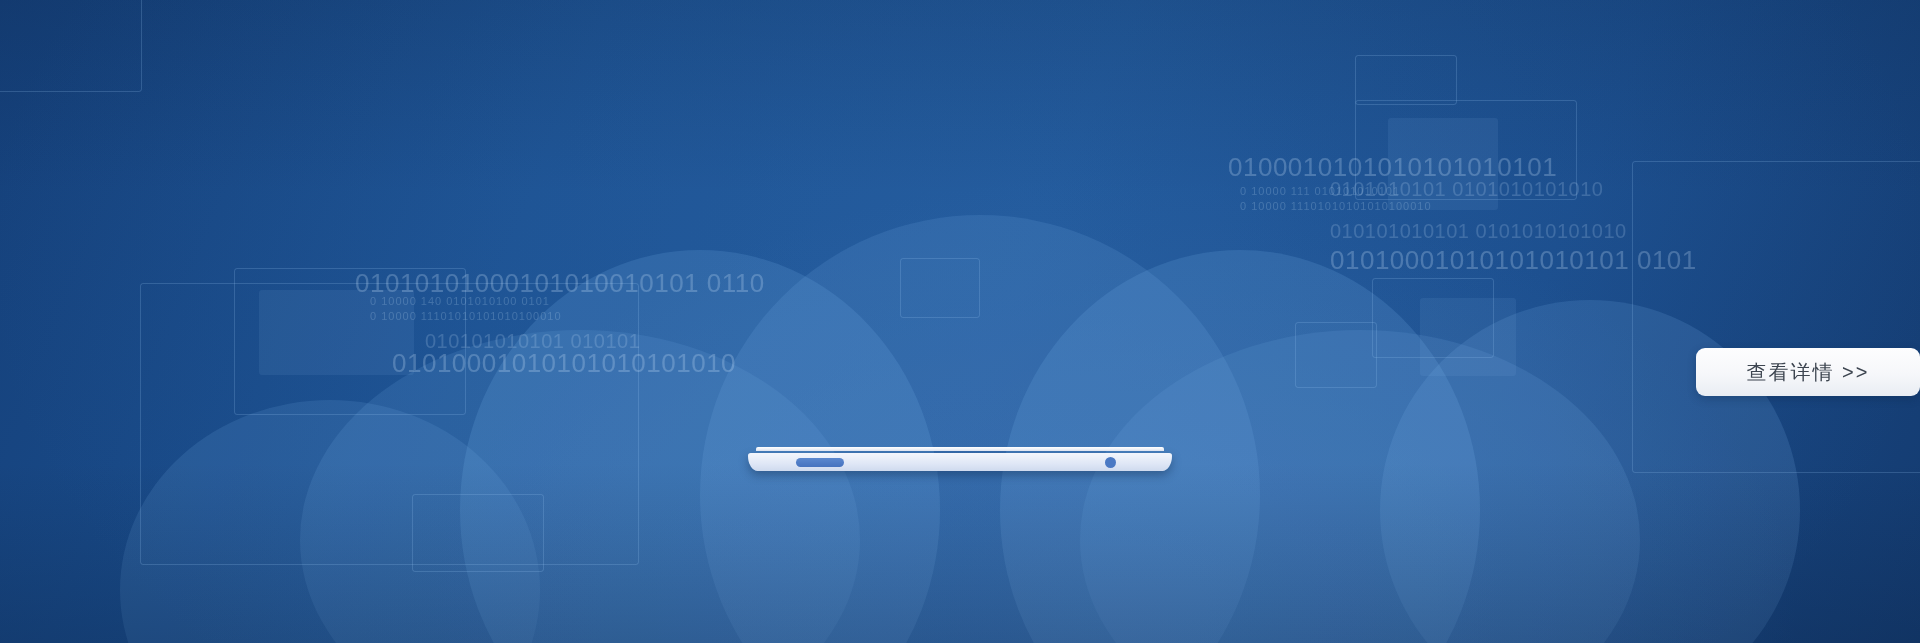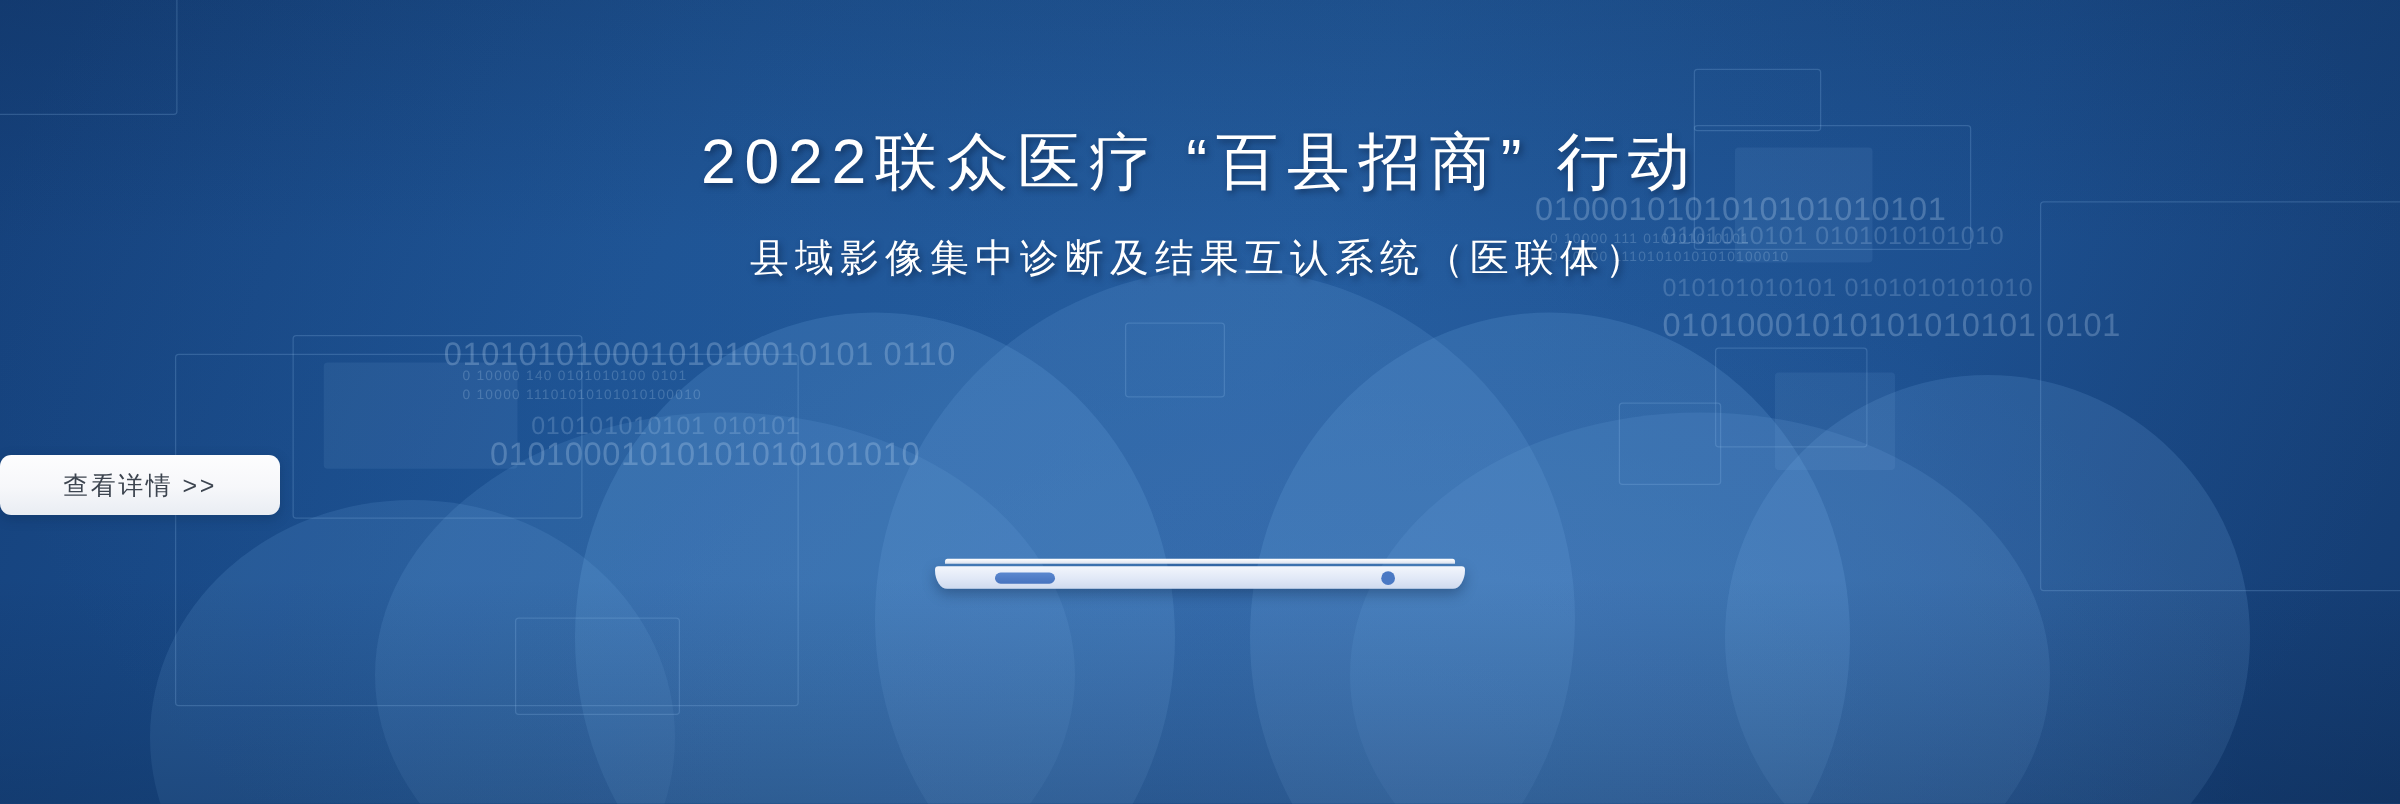--- a/index.html
+++ b/index.html
@@ -93,23 +93,23 @@
     font-weight: 400;
     margin: 28px 0 0 0;
     text-shadow: 2px 3px 5px rgba(8,28,58,0.55);
     white-space: nowrap;
   }
 
   
   .cta-row {
     position: absolute;
     left: 0; right: 0;
-    top: 364px;
+    top: 348px;
     display: flex;
-    justify-content: flex-start;
+    justify-content: flex-end;
     z-index: 7;
   }
   .cta-btn {
     width: 224px;
     height: 48px;
     border: none;
     border-radius: 9px;
     background: linear-gradient(180deg, #fdfdfe 0%, #f6f7fa 55%, #e9edf3 100%);
     box-shadow: 0 3px 9px rgba(10,35,70,0.28);
     color: #3d4550;
@@ -210,24 +210,20 @@
   <div class="binary b-md" style="left:425px; top:330px;text-align:right;">010101010101 010101</div>
   <div class="binary b-lg" style="left:392px; top:348px;">01010001010101010101010</div>
 
   <div class="binary b-lg" style="left:1228px; top:152px;">0100010101010101010101</div>
   <div class="binary b-md" style="left:1290px; top:178px;margin-left:40px;">0101010101 0101010101010</div>
   <div class="binary b-sm" style="left:1228px; top:185px;">0 10000 111  010101010101</div>
   <div class="binary b-sm" style="left:1228px; top:200px;">0 10000 11101010101010100010</div>
   <div class="binary b-md" style="left:1330px; top:220px;">010101010101 0101010101010</div>
   <div class="binary b-lg" style="left:1330px; top:245px;">01010001010101010101 0101</div>
 
-  <div class="title-wrap">
-    <h1 class="main-title">2022联众医疗 “百县招商” 行动</h1>
-    <h2 class="sub-title">县域影像集中诊断及结果互认系统（医联体）</h2>
-  </div>
 
   <div class="cta-row">
     <button class="cta-btn">
       <span class="cta-label">查看详情 &gt;&gt;</span>
     </button>
   </div>
 
   <div class="laptop">
     <div class="lap-lip"></div>
     <div class="lap-body"></div>

